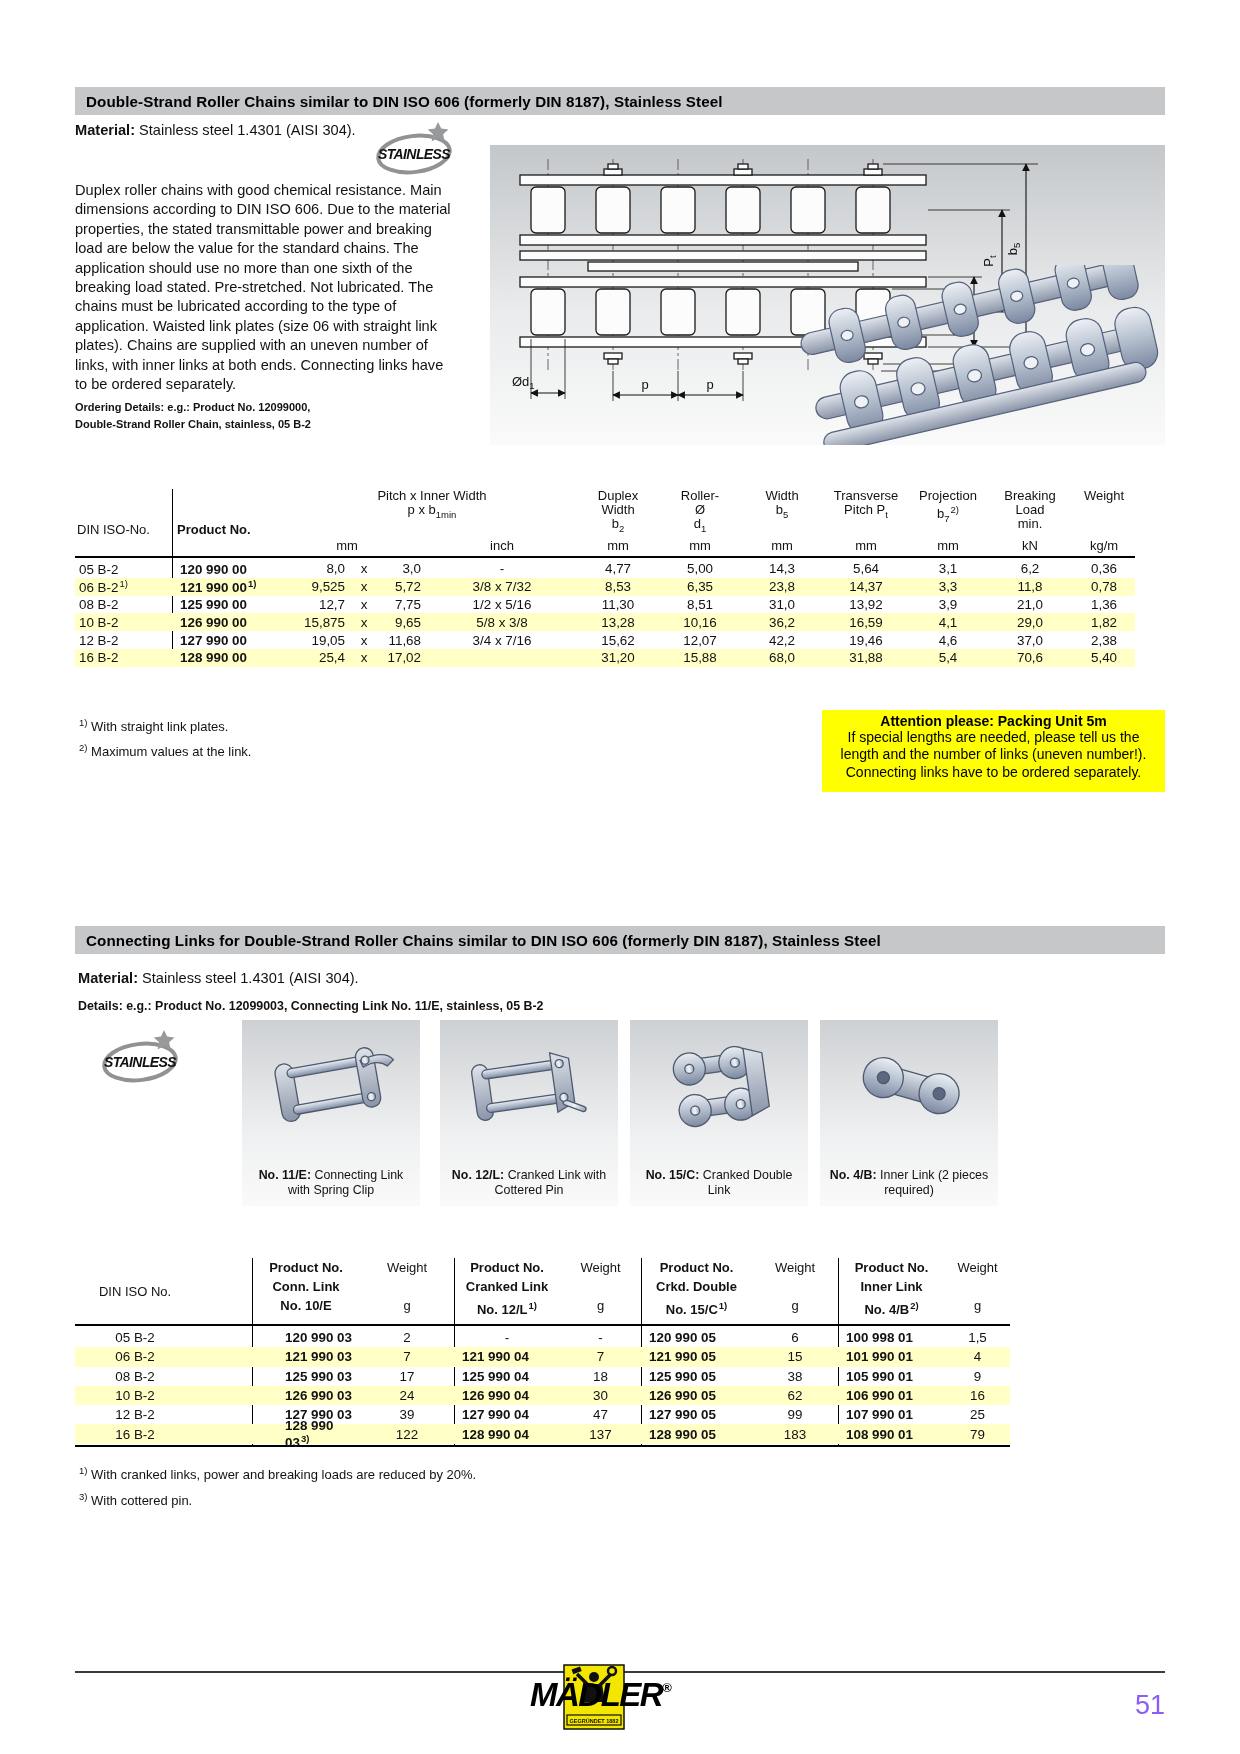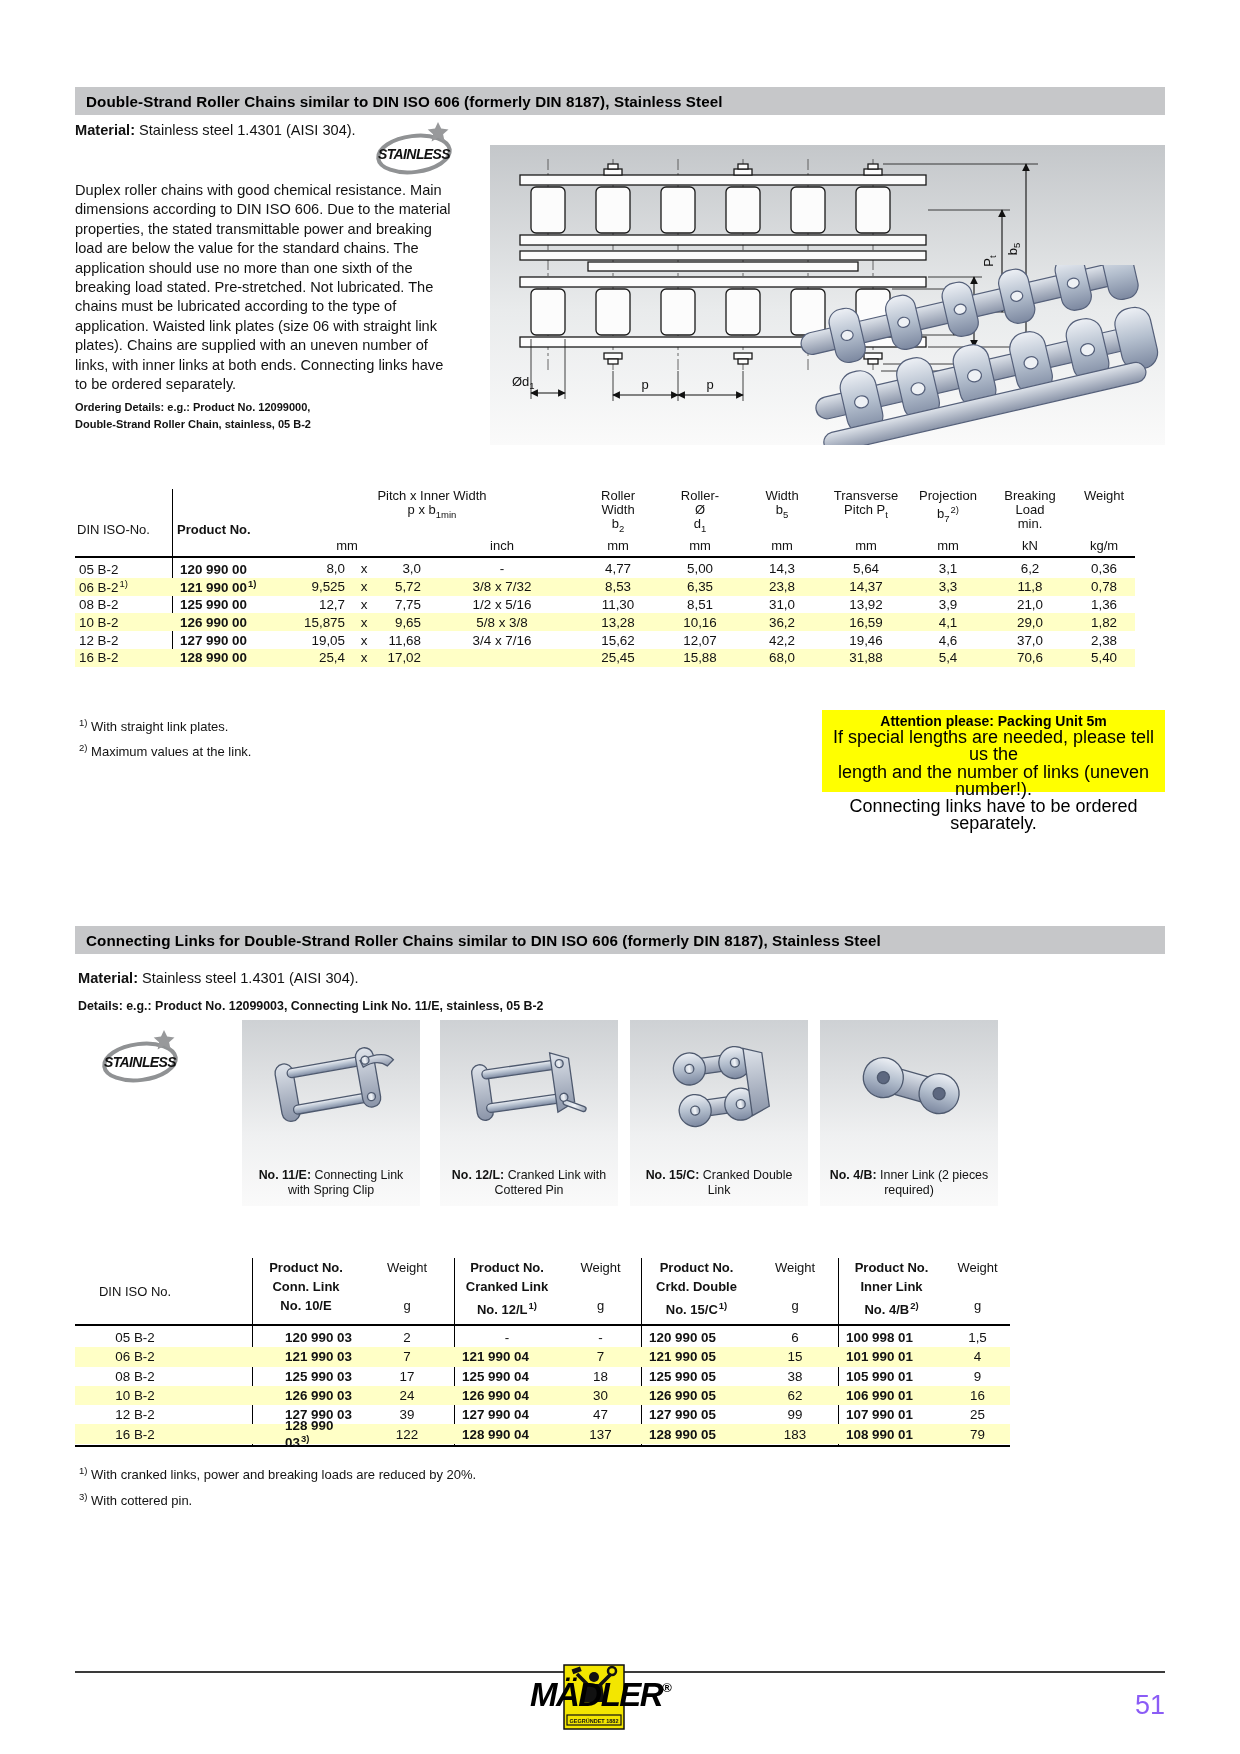--- a/index.html
+++ b/index.html
@@ -40,21 +40,21 @@
   .c6{width:150px;text-align:center;}
   .c7,.c8,.c9{width:82px;text-align:center;}
   .c10{width:86px;text-align:center;}
   .c11{width:78px;text-align:center;}
   .c12{width:86px;text-align:center;}
   .c13{width:62px;text-align:center;}
   .fn{position:absolute;left:78px;font-size:13px;line-height:21px;}
   .attn{position:absolute;left:822px;top:710px;width:343px;height:82px;background:#ffff00;
         text-align:center;box-sizing:border-box;padding-top:3px;}
   .attn .ttl{font-size:14px;font-weight:bold;color:#000;}
-  .attn .ln{font-size:18px;line-height:17.3px;color:#000;}
+  .attn .ln{font-size:14px;line-height:17.3px;color:#000;}
   .details{position:absolute;left:78px;top:999px;font-size:12.4px;font-weight:bold;}
   
   .card{position:absolute;top:1020px;width:178px;height:186px;
         background:linear-gradient(180deg,#ced1d4 0%,#eff0f1 62%,#fafafa 100%);}
   .card .cap{position:absolute;left:8px;right:8px;bottom:8px;text-align:center;
              font-size:12.4px;line-height:15.2px;}
   .linkimg{display:block;margin:8px auto 0 auto;}
   
   .t2{position:absolute;left:75px;top:1256px;width:935px;height:190px;font-size:13px;}
   .t2 .h{position:absolute;line-height:19px;text-align:center;}
@@ -252,21 +252,21 @@
   <div class="t1">
     <div class="h" style="left:0;top:36px;text-align:left;padding-left:2px;">DIN ISO-No.</div>
     <div class="h b" style="left:102px;top:36px;text-align:left;">Product No.</div>
     <div class="h" style="left:212px;top:2px;width:290px;">
       <span>Pitch x Inner Width</span><br>
       <span>p x b</span><sub>1min</sub>
     </div>
     <div class="h" style="left:212px;top:52px;width:120px;">mm</div>
     <div class="h" style="left:352px;top:52px;width:150px;">inch</div>
     <div class="h" style="left:502px;top:2px;width:82px;">
-      <span>Roller</span><br><span>Width</span><br>
+      <span>Duplex</span><br><span>Width</span><br>
       <span>b</span><sub>2</sub>
     </div>
     <div class="h" style="left:502px;top:52px;width:82px;">mm</div>
     <div class="h" style="left:584px;top:2px;width:82px;">
       <span>Roller-</span><br><span>Ø</span><br>
       <span>d</span><sub>1</sub>
     </div>
     <div class="h" style="left:584px;top:52px;width:82px;">mm</div>
     <div class="h" style="left:666px;top:2px;width:82px;">
       <span>Width</span><br>
@@ -367,21 +367,21 @@
         <span class="c c12">37,0</span>
         <span class="c c13">2,38</span>
       </div>
       <div class="t1r hl">
         <span class="c c1"><span>16 B-2</span></span>
         <span class="c c2"><span>128 990 00</span></span>
         <span class="c c3">25,4</span>
         <span class="c c4">x</span>
         <span class="c c5">17,02</span>
         <span class="c c6"></span>
-        <span class="c c7">25,45</span>
+        <span class="c c7">31,20</span>
         <span class="c c8">15,88</span>
         <span class="c c9">68,0</span>
         <span class="c c10">31,88</span>
         <span class="c c11">5,4</span>
         <span class="c c12">70,6</span>
         <span class="c c13">5,40</span>
       </div>
     </div>
   </div>
 

